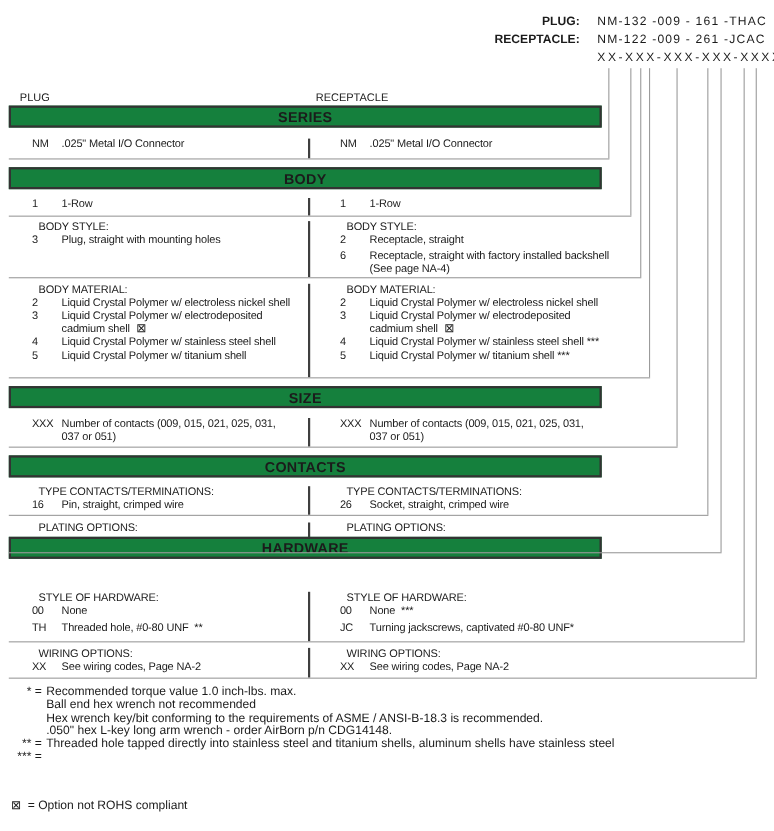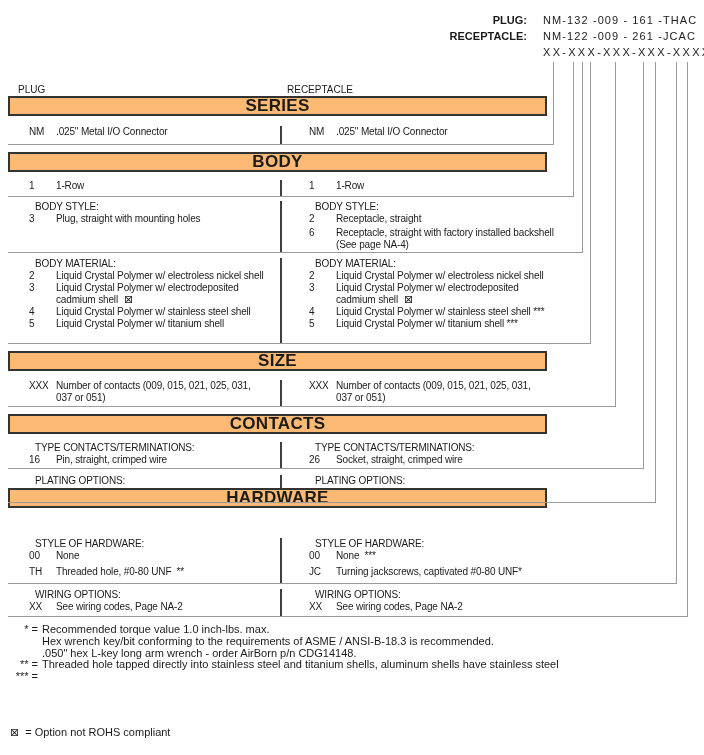--- a/index.html
+++ b/index.html
@@ -14,21 +14,21 @@
   .title-value{font-size:11px;letter-spacing:1.1px;white-space:pre;}
   .title-value.mask{letter-spacing:2.3px;}
   
   .col-label{position:absolute;top:84px;font-size:10px;}
   .col-label.left{left:18px;}
   .col-label.right{left:287px;}
   
   .section-box{
     position:absolute;left:8px;width:535px;height:16px;border:2px solid #333333;
     display:flex;align-items:center;justify-content:center;
-    font-weight:bold;font-size:17px;letter-spacing:0.3px;background:#fdba74;
+    font-weight:bold;font-size:13px;letter-spacing:0.3px;background:#15803d;
   }
   
   .group{position:absolute;left:8px;width:539px;display:flex;padding-top:2px;box-sizing:border-box;}
   .gleft{width:272px;flex:none;}
   .gright{flex:1;border-left:2px solid #3f3f3f;padding-left:6px;min-width:0;}
   .heading{padding-left:27px;line-height:12px;white-space:pre;letter-spacing:-0.15px;}
   .row{display:flex;line-height:12px;padding-left:21px;}
   .spaced2 .row{margin-bottom:2px;}
   .spaced4 .row{margin-bottom:4px;}
   .code{width:27px;flex:none;letter-spacing:-0.15px;}
@@ -279,20 +279,24 @@
   <div class="vline" style="left:676px;height:521px"></div>
   <div class="vline" style="left:687px;height:554px"></div>
 
   <div class="footnotes">
     <div class="fn-line">
       <div class="fn-marker">* =</div>
       <div class="fn-text">Recommended torque value 1.0 inch-lbs. max.</div>
     </div>
     <div class="fn-line">
       <div class="fn-marker"></div>
+      <div class="fn-text">Ball end hex wrench not recommended</div>
+    </div>
+    <div class="fn-line">
+      <div class="fn-marker"></div>
       <div class="fn-text">Hex wrench key/bit conforming to the requirements of ASME / ANSI-B-18.3 is recommended.</div>
     </div>
     <div class="fn-line">
       <div class="fn-marker"></div>
       <div class="fn-text">.050" hex L-key long arm wrench - order AirBorn p/n CDG14148.</div>
     </div>
     <div class="fn-line">
       <div class="fn-marker">** =</div>
       <div class="fn-text">Threaded hole tapped directly into stainless steel and titanium shells, aluminum shells have stainless steel</div>
     </div>

